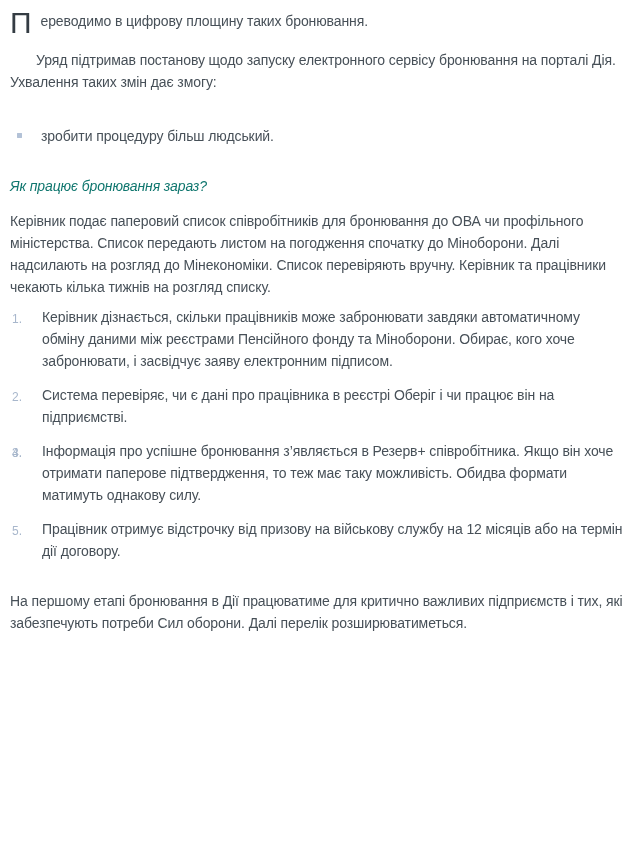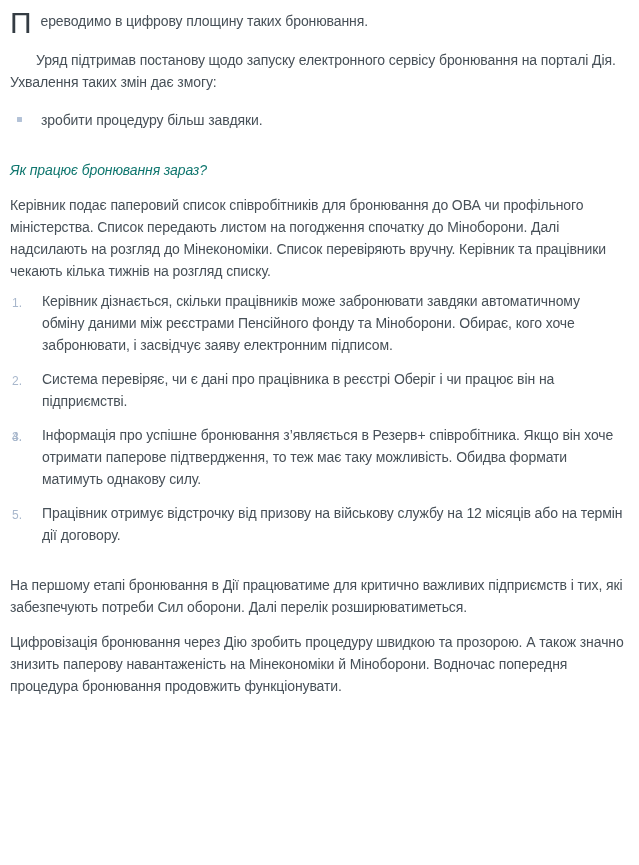--- a/index.html
+++ b/index.html
@@ -31,21 +31,21 @@
     margin-bottom: 13px;
   }
   .dropcap {
     font-size: 30px;
     line-height: 26px;
     color: #343c43;
     margin: 0 9px 0 0;
     flex: 0 0 auto;
   }
 
-  .indent { text-indent: 26px; margin-bottom: 16px; }
+  .indent { text-indent: 26px; margin-bottom: 32px; }
 
   
   ul.bullets {
     list-style: none;
     margin: 0 0 28px 0;
     padding: 0;
   }
   ul.bullets li {
     position: relative;
     padding-left: 31px;
@@ -110,21 +110,21 @@
   </p>
 
   <p class="indent">Уряд підтримав постанову щодо запуску електронного сервісу бронювання на порталі Дія. Ухвалення таких змін дає змогу:</p>
 
   <ul class="bullets">
     <li>
       <span class="bullet"></span>
     </li>
     <li>
       <span class="bullet"></span>
-      <span>зробити процедуру більш завдяки.</span>
+      <span>зробити процедуру більш людський.</span>
     </li>
   </ul>
 
   <h2 class="section">Як працює бронювання зараз?</h2>
 
   <p class="now-body">Керівник подає паперовий список співробітників для бронювання до ОВА чи профільного міністерства. Список передають листом на погодження спочатку до Міноборони. Далі надсилають на розгляд до Мінекономіки. Список перевіряють вручну. Керівник та працівники чекають кілька тижнів на розгляд списку.</p>
 
 
   <ol class="steps">
     <li>
@@ -143,15 +143,14 @@
       <span>Інформація про успішне бронювання з’являється в Резерв+ співробітника. Якщо він хоче отримати паперове підтвердження, то теж має таку можливість. Обидва формати матимуть однакову силу.</span>
     </li>
     <li>
       <span class="step-num">5.</span>
       <span>Працівник отримує відстрочку від призову на військову службу на 12 місяців або на термін дії договору.</span>
     </li>
   </ol>
 
   <p>На першому етапі бронювання в Дії працюватиме для критично важливих підприємств і тих, які забезпечують потреби Сил оборони. Далі перелік розширюватиметься.</p>
 
-  <p class="closing-last">Цифровізація бронювання через Дію зробить процедуру швидкою та прозорою. А також значно знизить паперову навантаженість на Мінекономіки й Міноборони. Водночас попередня процедура бронювання продовжить функціонувати.</p>
 
 </div>
 
 </body></html>

